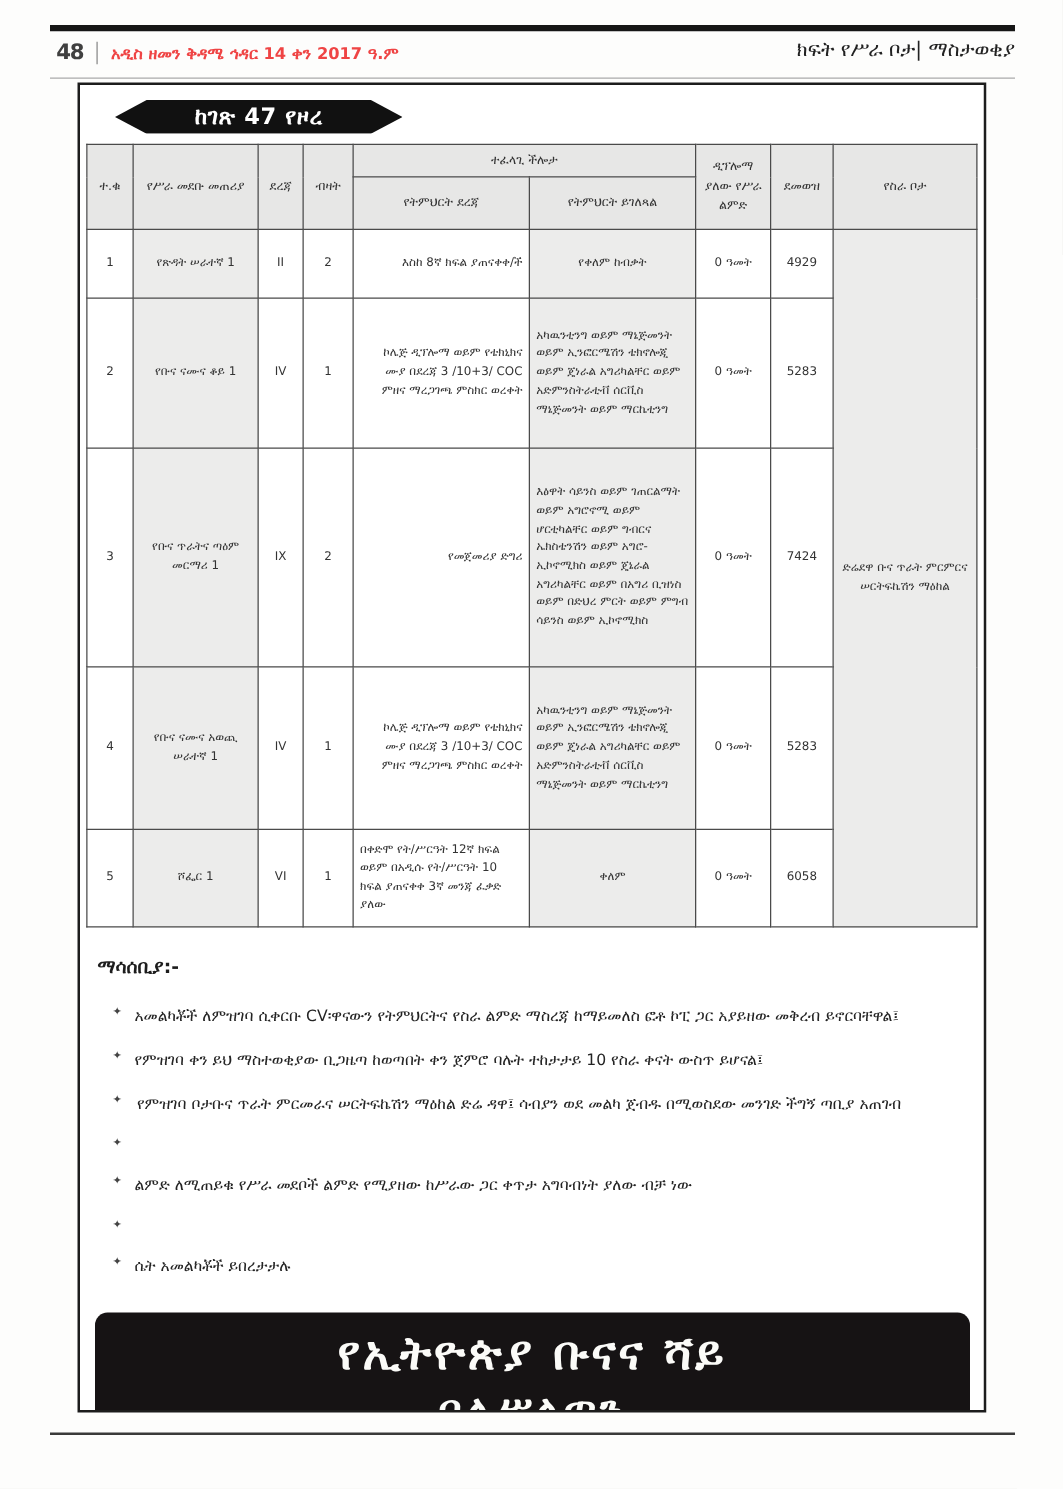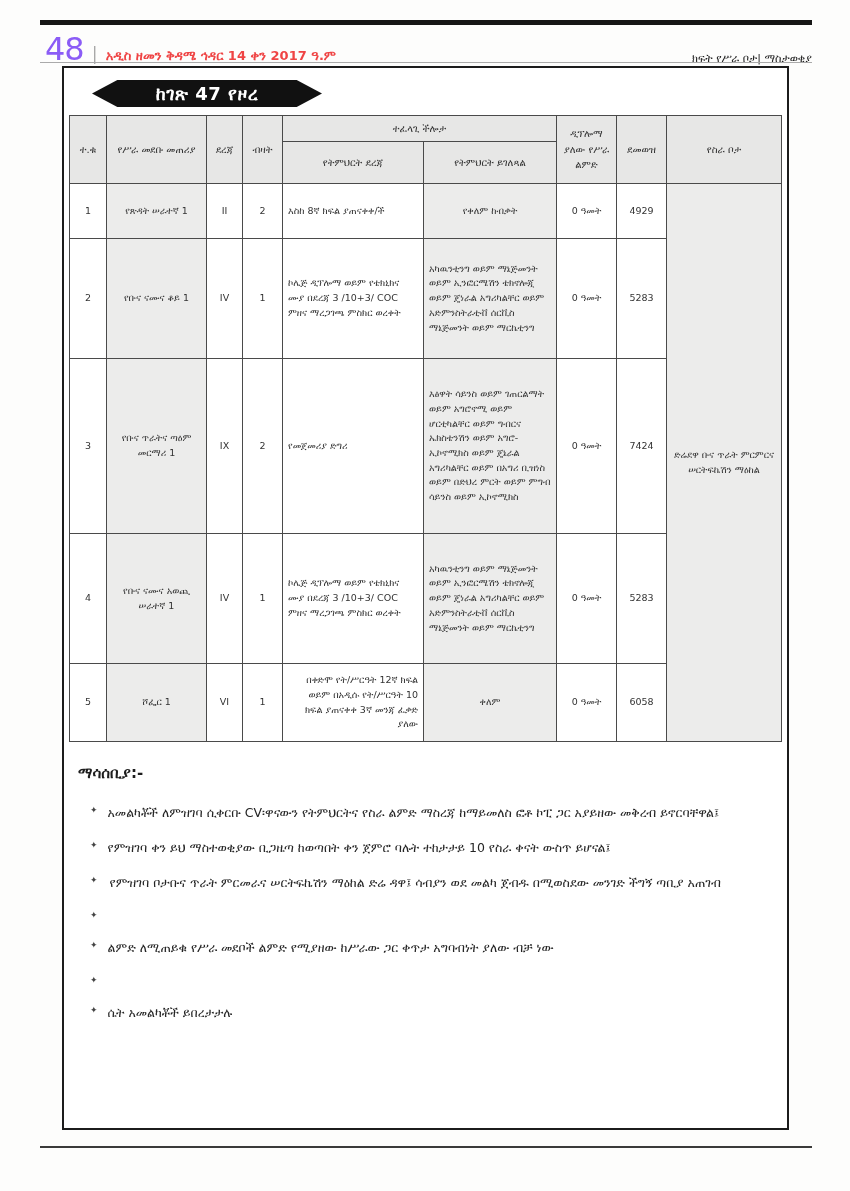--- a/index.html
+++ b/index.html
@@ -8,24 +8,24 @@
   .page {
     position:relative; width:850px; height:1191px; background:#fdfdfc;
     margin:0 auto; overflow:hidden; color:#2a2a2a;
   }
   .top-bar { position:absolute; left:40px; top:20px; width:772px; height:5px; background:#161616; }
   .masthead {
     position:absolute; left:45px; top:30px; width:767px;
     display:flex; justify-content:space-between; align-items:flex-end;
   }
   .mast-left { display:flex; align-items:baseline; gap:8px; }
-  .page-num { font-size:32px; font-weight:normal; color:#8b5cf6; letter-spacing:-1px; }
+  .page-num { font-size:17px; font-weight:bold; color:#404040; letter-spacing:-1px; }
   .mast-sep { font-size:18px; color:#777; font-weight:300; }
   .mast-title { font-size:13px; font-weight:bold; color:#ef4444; }
-  .mast-right { font-size:11px; color:#222; padding-bottom:3px; }
+  .mast-right { font-size:16px; color:#222; padding-bottom:3px; }
   .mast-rule { position:absolute; left:40px; top:62px; width:772px; height:1px; background:#aaa; }
 
   .content-box {
     position:absolute; left:62px; top:66px; width:727px; height:1064px;
     border:2px solid #1c1c1c; background:#fff; overflow:hidden;
   }
   .cont-banner {
     margin:12px 0 0 28px; width:230px; height:27px; background:#111;
     clip-path:polygon(0 50%, 11% 0, 89% 0, 100% 50%, 89% 100%, 11% 100%);
     display:flex; align-items:center; justify-content:center;
@@ -35,21 +35,21 @@
   table.vacancy-table {
     margin:8px auto 0 auto; width:712px; border-collapse:collapse; table-layout:fixed;
   }
   .vacancy-table th, .vacancy-table td {
     border:1px solid #4a4a4a; font-size:9.5px; color:#333;
     text-align:center; vertical-align:middle; padding:3px 5px; line-height:1.55;
     word-wrap:break-word;
   }
   .vacancy-table thead th { background:#e7e7e6; font-weight:400; font-size:10px; }
   .vacancy-table td.shade { background:#ececeb; }
-  .vacancy-table td.c-edu { text-align:left; }
+  .vacancy-table td.c-edu { text-align:right; }
   .vacancy-table td.c-type { text-align:left; }
   tr.hrow-a th { height:26px; }
   tr.hrow-b th { height:42px;text-align:center; }
 
   .notes { margin:22px 14px 0 14px; }
   .notes-title { font-size:15px; font-weight:bold; color:#1d1d1d; margin-bottom:20px; }
   .note-item { display:flex; gap:10px; margin:0 0 13px 12px; align-items:flex-start; }
   .note-item .bullet { font-size:9px; color:#444; line-height:1.9; flex:0 0 auto; }
   .note-item .note-text { font-size:12.5px; color:#242424; line-height:1.75; }
   .note-item.indent .note-text { padding-left:2px; }
@@ -156,21 +156,21 @@
           <td class="c-edu">ኮሌጅ ዲፕሎማ ወይም የቴክኒክና ሙያ በደረጃ 3 /10+3/ COC ምዘና ማረጋገጫ ምስክር ወረቀት</td>
           <td class="shade c-type">አካዉንቲንግ ወይም ማኔጅመንት ወይም ኢንፎርሜሽን ቴክኖሎጂ ወይም ጄነራል አግሪካልቸር ወይም አድምንስትራቲቭ ሰርቪስ ማኔጅመንት ወይም ማርኬቲንግ</td>
           <td>0 ዓመት</td>
           <td>5283</td>
         </tr>
         <tr style="height:78px">
           <td>5</td>
           <td class="shade">ሾፌር 1</td>
           <td>VI</td>
           <td>1</td>
-          <td class="c-edu" style="text-align:right">በቀድሞ የት/ሥርዓት 12ኛ ክፍል ወይም በአዲሱ የት/ሥርዓት 10 ክፍል ያጠናቀቀ 3ኛ መንጃ ፈቃድ ያለው</td>
+          <td class="c-edu" style="text-align:left">በቀድሞ የት/ሥርዓት 12ኛ ክፍል ወይም በአዲሱ የት/ሥርዓት 10 ክፍል ያጠናቀቀ 3ኛ መንጃ ፈቃድ ያለው</td>
           <td class="shade">ቀለም</td>
           <td>0 ዓመት</td>
           <td>6058</td>
         </tr>
       </tbody>
     </table>
 
     <div class="notes">
       <div class="notes-title">ማሳሰቢያ:-</div>
 
@@ -195,18 +195,22 @@
       </div>
       <div class="note-item">
         <span class="bullet">✦</span>
       </div>
       <div class="note-item">
         <span class="bullet">✦</span>
         <span class="note-text">ሴት አመልካቾች ይበረታታሉ</span>
       </div>
     </div>
 
+    <div class="footer-banner">
+      <div class="fb-line1">የኢትዮጵያ ቡናና ሻይ</div>
+      <div class="fb-line2">ባለሥልጣን</div>
+    </div>
 
   </div>
 
   <div class="bottom-rule"></div>
 
 </div>
 
 </body></html>

